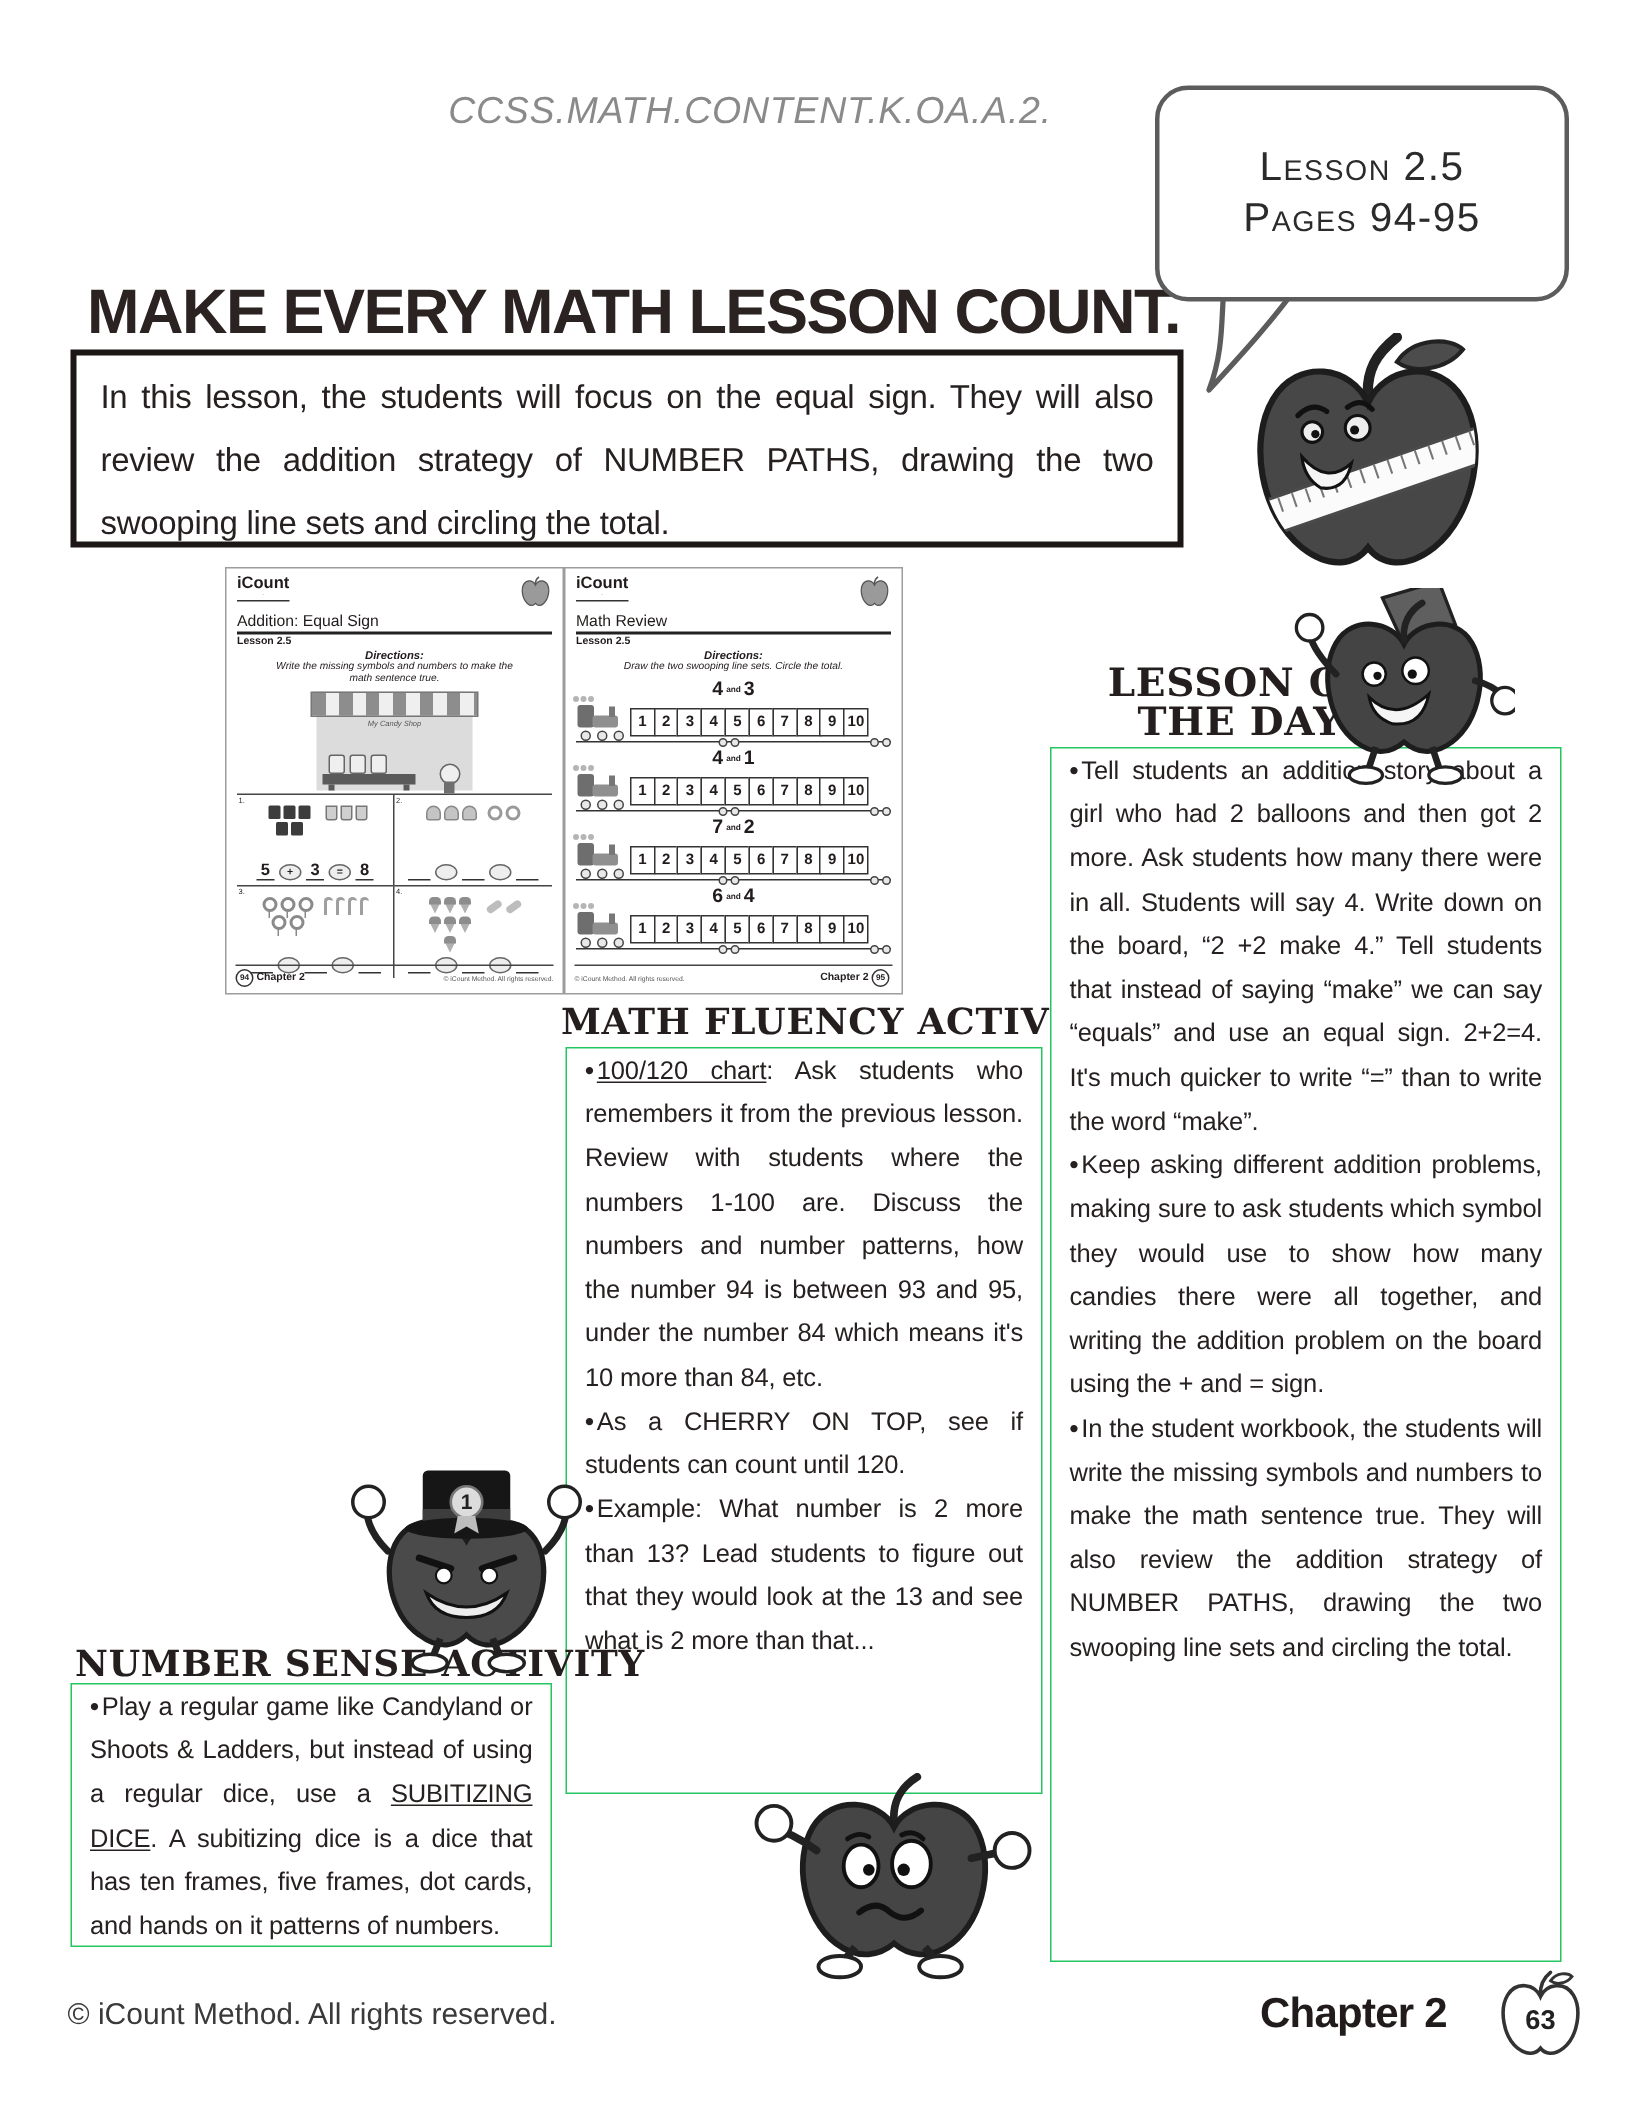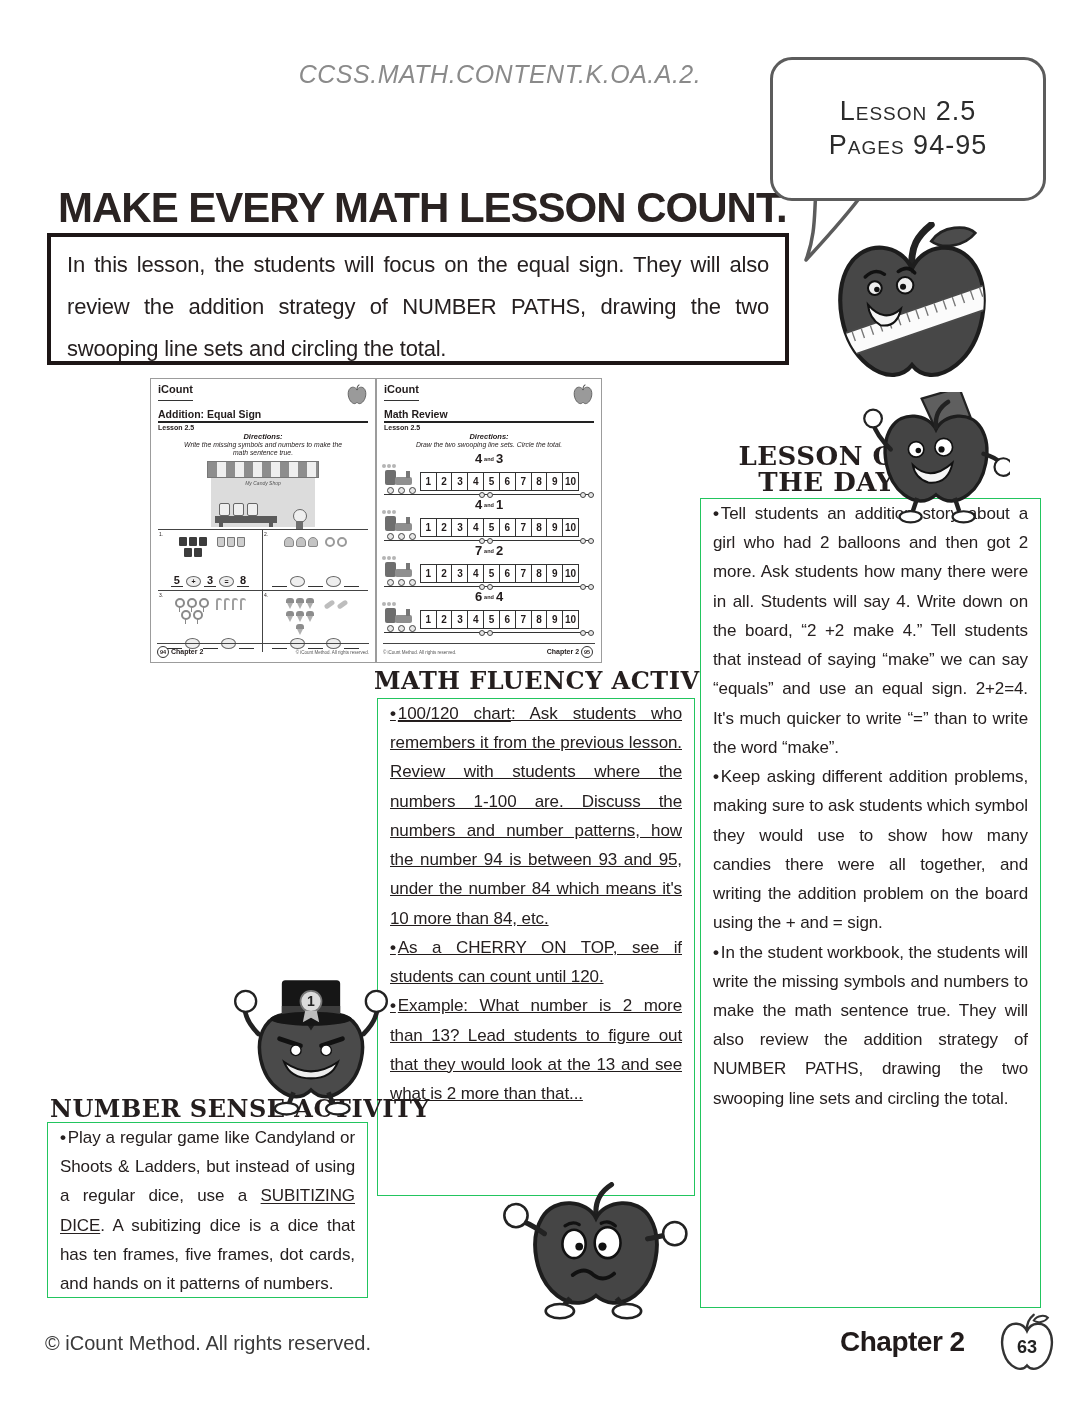--- a/index.html
+++ b/index.html
@@ -31,31 +31,31 @@
   .slab{font-family:"DejaVu Serif",serif;font-weight:bold;letter-spacing:0.5px;color:#241e1e;}
   .lod-head{position:absolute;left:734px;top:443px;width:185px;text-align:center;font-size:26px;line-height:1.0;z-index:2;}
   .mfa-head{position:absolute;left:374px;top:666px;width:322px;text-align:center;font-size:24px;white-space:nowrap;}
   .nsa-head{position:absolute;left:50px;top:1094px;width:300px;text-align:center;font-size:24px;white-space:nowrap;z-index:3;}
 
   .textbox{position:absolute;border:1px solid #22c55e;box-sizing:border-box;padding:0 12px;background:#fff;}
   .textbox p{margin:0;font-size:17px;line-height:1.72;text-align:justify;letter-spacing:-0.1px;color:#262020;}
   .textbox p.bullet::before{content:"\2022";margin-right:2px;font-weight:bold;}
   .u{text-decoration:underline;text-underline-offset:2px;}
   #lod-box{left:700px;top:498px;width:341px;height:810px;}
-  #mfa-box{left:377px;top:698px;width:318px;height:498px;text-decoration:underline;}
+  #mfa-box{left:377px;top:698px;width:318px;height:498px;}
   #nsa-box{left:47px;top:1122px;width:321px;height:176px;z-index:2;}
 
   
   .ws{position:absolute;top:378px;width:226px;height:285px;background:#fff;border:1px solid #9c9c9c;
       box-sizing:border-box;padding:5px 7px;font-size:7px;overflow:hidden;}
   #ws-left{left:150px;} #ws-right{left:376px;}
   .ws-head{display:flex;justify-content:space-between;align-items:flex-start;}
   .ws-logo{font-size:11px;font-weight:bold;border-bottom:1.5px solid #333;line-height:1;padding-bottom:1px;}
   .ws-logo small{display:block;font-size:3.5px;font-weight:normal;text-align:center;}
-  .ws-title{font-size:10.5px;font-weight:bold;margin-top:2px;}
+  .ws-title{font-size:10.5px;font-weight:normal;margin-top:2px;}
   .ws-hr{border-bottom:2px solid #222;margin:1px 0 1px;}
   .ws-lesson{font-size:7px;font-weight:bold;}
   .ws-dir-label{text-align:center;font-size:7.5px;font-weight:bold;font-style:italic;margin-top:1px;}
   .ws-dir{text-align:center;font-size:6.8px;font-style:italic;line-height:1.25;width:80%;margin:0 auto;}
   .ws-foot{position:absolute;left:6px;right:6px;bottom:4px;display:flex;justify-content:space-between;
            align-items:center;border-top:1px solid #444;padding-top:2px;}
   .ws-foot .chap{font-size:7px;font-weight:bold;}
   .ws-foot .copy{font-size:4.5px;color:#555;}
   .pg-badge{display:inline-flex;align-items:center;justify-content:center;width:10px;height:10px;
             border:1px solid #333;border-radius:50%;font-size:5.5px;font-weight:bold;margin-right:2px;}

